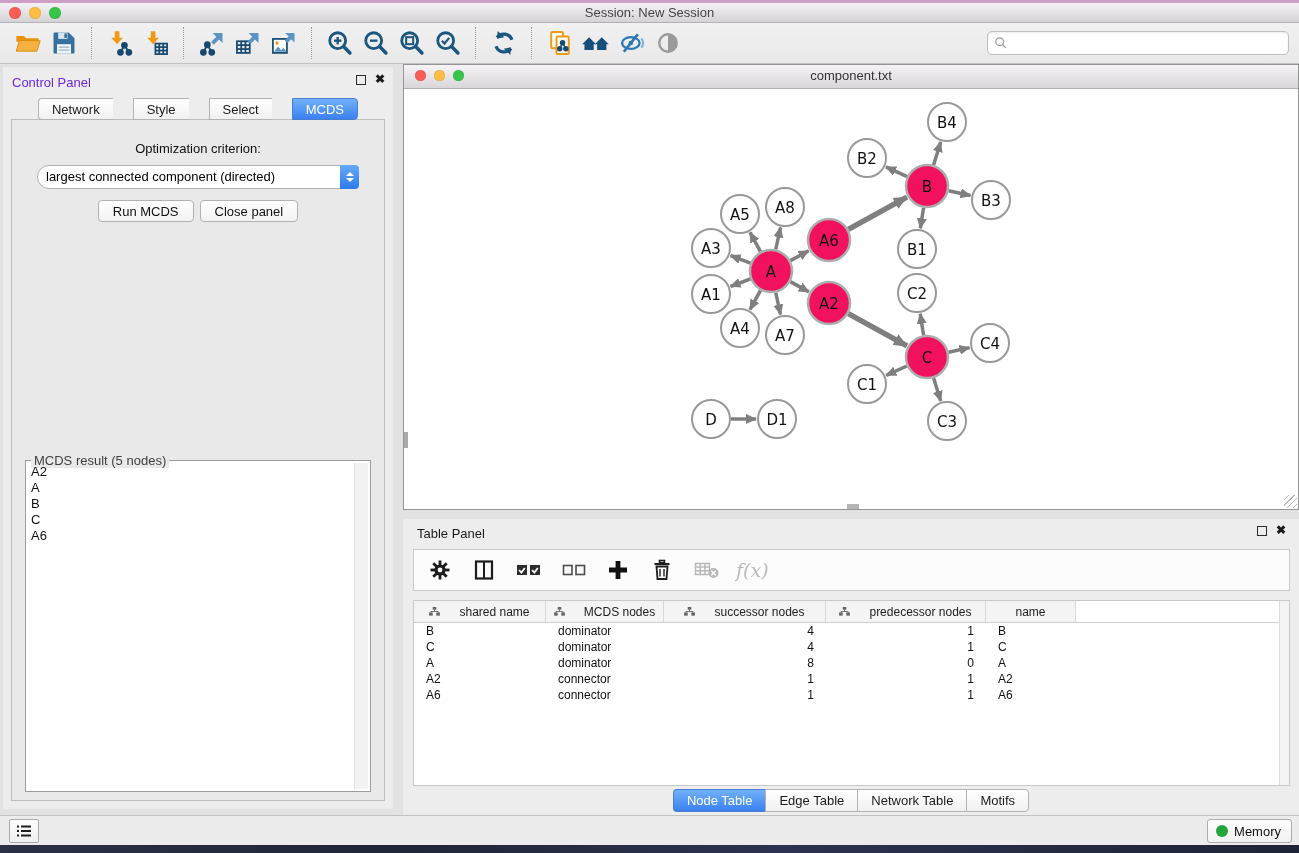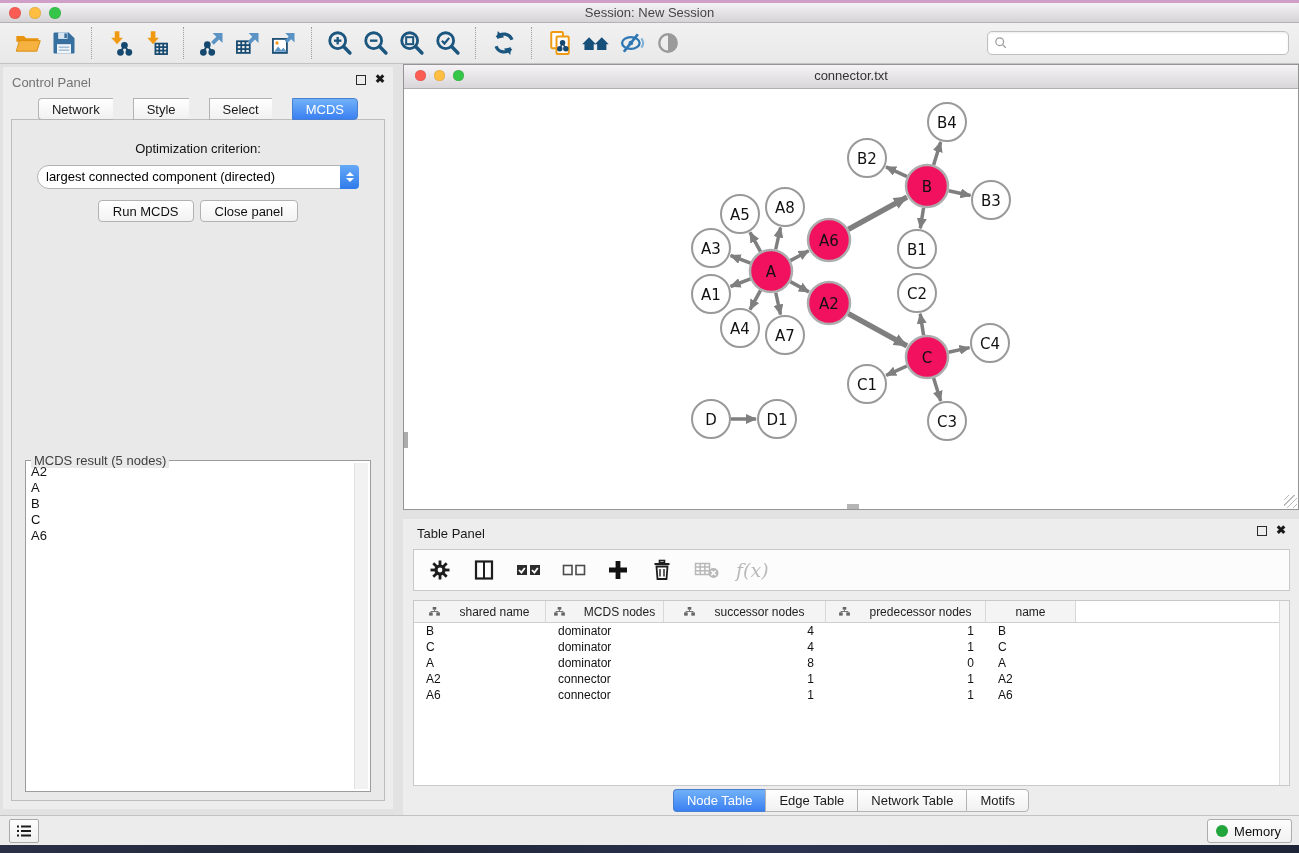--- a/index.html
+++ b/index.html
@@ -21,21 +21,21 @@
   .tb-btn{width:36px;height:34px;display:flex;align-items:center;justify-content:center;flex:none;}
   .tb-sep{width:1px;height:32px;border-left:1px dotted #9d9d9d;margin:0 9px;flex:none;}
   .search-field{margin-left:auto;width:294px;height:22px;background:#fff;border:1px solid #bfbfbf;border-radius:5px;display:flex;align-items:center;padding-left:6px;box-shadow:inset 0 1px 2px rgba(0,0,0,.08);}
   .search-field input{border:none;outline:none;flex:1;font-size:12px;font-family:"Liberation Sans",sans-serif;background:transparent;}
 
   
   .main{position:absolute;top:64px;left:0;right:0;height:752px;background:#e2e2e2;}
 
   
   .control-panel{position:absolute;left:3px;top:3px;width:390px;height:742px;background:#ededed;}
-  .cp-title{position:absolute;left:9px;top:8px;font-size:13px;color:#737373;}
+  .cp-title{position:absolute;left:9px;top:8px;font-size:13px;color:#6d28d9;}
   .panel-icons{position:absolute;right:8px;top:7px;display:flex;gap:9px;align-items:center;}
   .float-box{width:8px;height:8px;border:1.6px solid #2a2a2a;display:inline-block;}
   .close-x{font-size:12px;font-weight:bold;color:#1a1a1a;line-height:11px;}
   .tabset{display:flex;justify-content:center;}
   .cp-tabs{position:absolute;left:0;right:0;top:31px;z-index:2;gap:20px;}
   .tab{height:20px;padding:0 13px;display:flex;align-items:center;font-size:13px;color:#1a1a1a;background:linear-gradient(#ffffff,#f1f1f1);border:1px solid #b3b3b3;border-right:none;cursor:default;}
   .tab:first-child{border-radius:4px 0 0 4px;}
   .tab:last-child{border-right:1px solid #b3b3b3;border-radius:0 4px 4px 0;}
   .tab.active{background:linear-gradient(#71b1f8,#3a80f2);color:#fff;border-color:#4a7fd0;}
   .cp-content{position:absolute;left:8px;right:8px;top:52px;bottom:8px;background:#e9e9e9;border:1px solid #bdbdbd;}
@@ -302,21 +302,21 @@
       </div>
     </div>
 
     <div class="network-window">
       <div class="nw-titlebar">
         <div class="nw-lights">
           <span class="light red" style="width:11px;height:11px"></span>
           <span class="light yellow" style="width:11px;height:11px"></span>
           <span class="light green" style="width:11px;height:11px"></span>
         </div>
-        <div class="nw-title">connector.txt</div>
+        <div class="nw-title">component.txt</div>
       </div>
       <div class="nw-canvas">
         <svg id="graph-svg" width="894" height="421">
           <defs>
             <marker id="arrowN" markerUnits="userSpaceOnUse" markerWidth="11" markerHeight="10" refX="10" refY="5" orient="auto">
                 <path d="M0,0 L11,5 L0,10 Z" fill="#7F7F7F"></path>
               </marker>
             <marker id="arrowT" markerUnits="userSpaceOnUse" markerWidth="14" markerHeight="12" refX="13" refY="6" orient="auto">
                 <path d="M0,0 L14,6 L0,12 Z" fill="#7F7F7F"></path>
               </marker>

